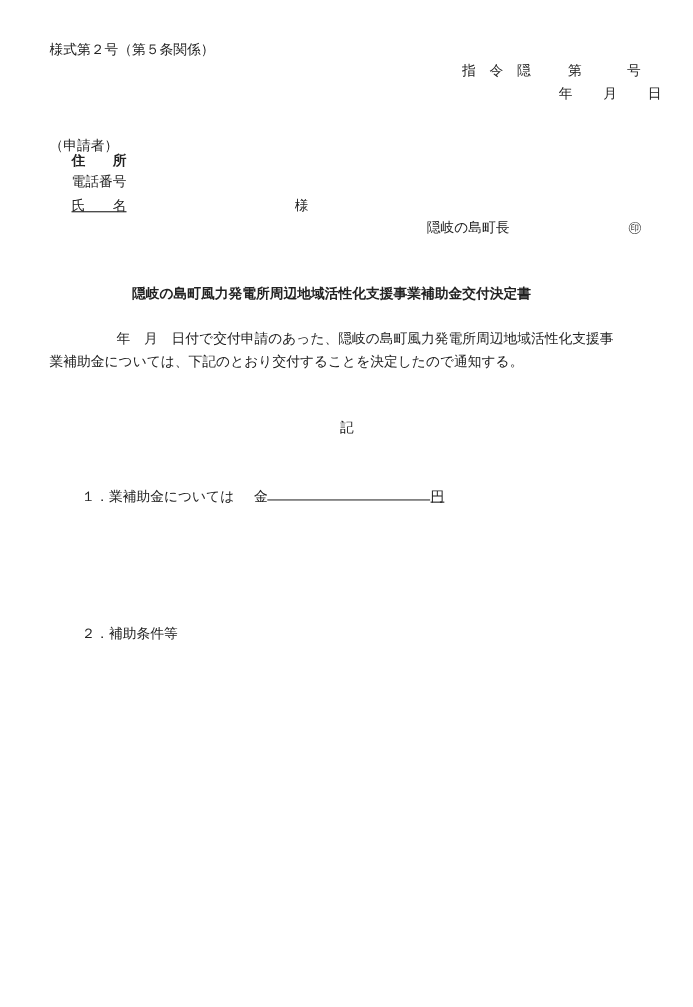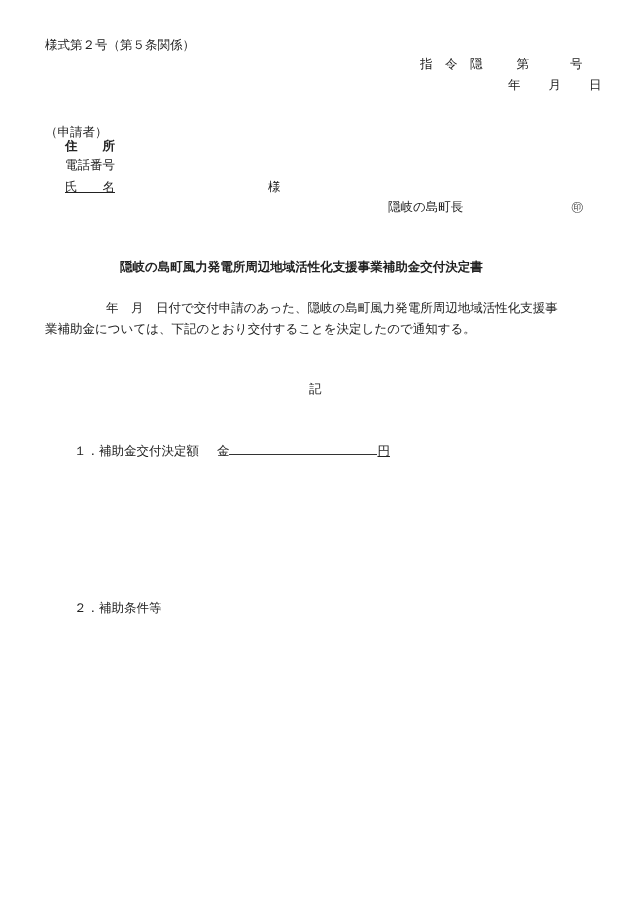--- a/index.html
+++ b/index.html
@@ -48,22 +48,22 @@
   <div class="abs" style="left:571px; top:199px;">㊞</div>
 
   <div class="abs" style="left:120px; top:259px;font-weight:bold;">隠岐の島町風力発電所周辺地域活性化支援事業補助金交付決定書</div>
 
   <div class="abs" style="left:106px; top:300px;text-align:center;">年　月　日付で交付申請のあった、隠岐の島町風力発電所周辺地域活性化支援事</div>
   <div class="abs" style="left:45px; top:321px;">業補助金については、下記のとおり交付することを決定したので通知する。</div>
 
   <div class="abs" style="left:309px; top:381px;">記</div>
 
   <div class="abs" style="left:74px; top:442px;">
-    <span>１．</span><span>補助金交付決定額</span>
+    <span>１．</span><span>業補助金については</span>
     <span class="sp" style="width:10px;"></span>
     <span>金</span><span class="underline-field"></span><span style="text-decoration:underline;">円</span>
   </div>
 
-  <div class="abs" style="left:74px; top:568px;margin-top:32px;">
+  <div class="abs" style="left:74px; top:568px;">
     <span>２．</span><span>補助条件等</span>
   </div>
 
 </div>
 
 </body></html>

